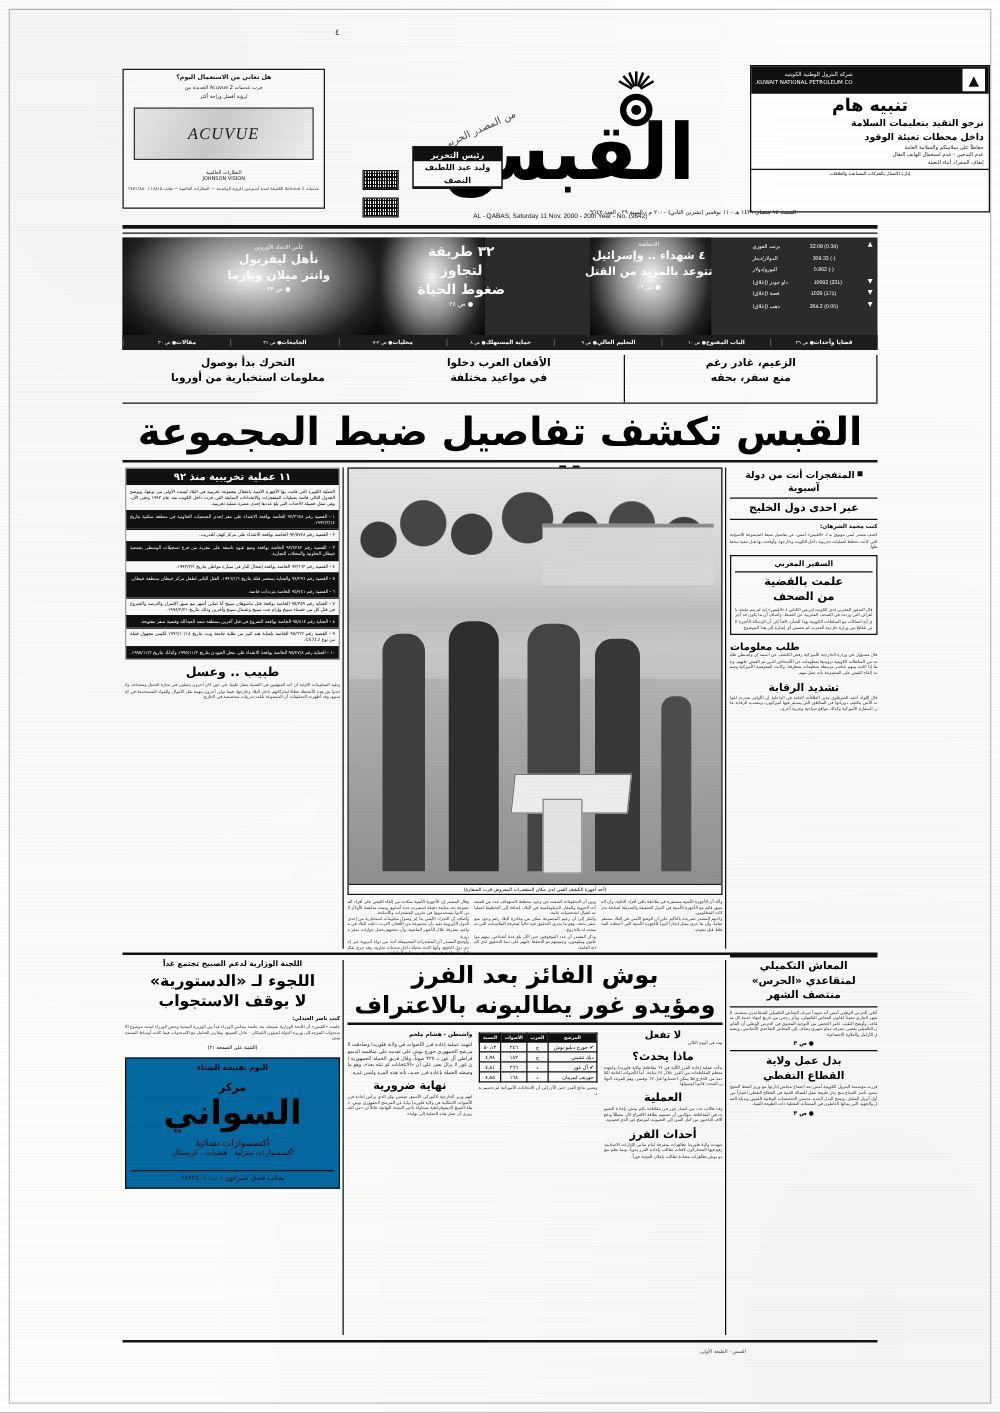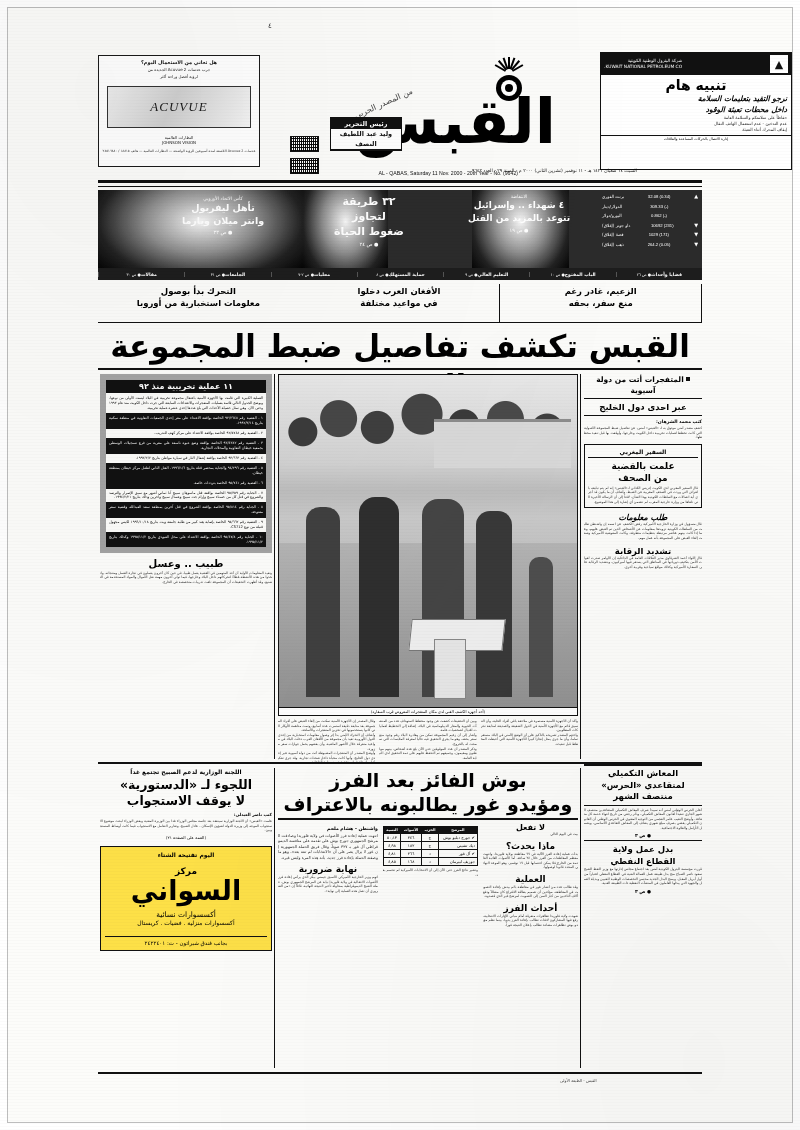--- a/index.html
+++ b/index.html
@@ -73,21 +73,21 @@
   #editorbox{position:absolute;left:0;top:62px;width:70px;border:1px solid #111;background:#111;color:#fff;
     font-size:6.5px;line-height:10px;text-align:center;padding:1px 0;font-weight:bold;}
   #editorbox .w{background:#fff;color:#111;}
 
   
   #ad-warn{left:600px;top:52px;width:192px;height:118px;border:1px solid #111;background:#fff;}
   #ad-warn .hdr{background:#111;color:#fff;height:22px;display:flex;align-items:center;justify-content:space-between;padding:0 3px;}
   #ad-warn .hdr .t{font-size:4.4px;line-height:5.6px;text-align:right;}
   #ad-warn .logo{width:18px;height:18px;background:#fff;color:#111;display:flex;align-items:center;justify-content:center;font-size:11px;}
   #ad-warn .big{font-size:14px;font-weight:bold;text-align:center;margin-top:2px;}
-  #ad-warn .l{font-size:7.5px;font-weight:bold;text-align:right;padding:0 4px;line-height:11px;font-style:italic;}
+  #ad-warn .l{font-size:7.5px;font-weight:bold;text-align:right;padding:0 4px;line-height:11px;}
   #ad-warn .s{font-size:4.2px;text-align:right;padding:0 4px;line-height:6px;color:#222;}
   #ad-warn .ft{font-size:3.6px;text-align:center;border-top:1px solid #111;margin-top:2px;padding-top:1px;}
 
   #dateline-en{left:98px;top:170px;width:420px;font-size:5.2px;color:#111;font-family:"Liberation Sans",sans-serif;}
   #dateline-ar{right:98px;top:168px;width:230px;font-size:4.6px;color:#111;text-align:left;}
   #topthick{left:98px;top:180px;width:604px;height:3px;}
   #topthin{left:98px;top:186px;width:604px;height:1px;}
 
   
   #teaser{left:98px;top:190px;width:604px;height:90px;background:#2b2b2b;color:#fff;overflow:hidden;}
@@ -120,21 +120,21 @@
     font-size:31px;line-height:40px;font-weight:bold;text-align:center;color:#000;letter-spacing:-.5px;}
   #headrule{left:98px;top:368px;width:604px;height:2px;}
 
   
   #colL{left:100px;top:374px;width:172px;height:385px;}
   #colC{left:278px;top:374px;width:300px;height:385px;}
   #colR{left:584px;top:374px;width:118px;height:385px;}
   .vsep{width:1px;background:#111;position:absolute;}
 
   
-  #factbox{border:6px solid #a3a3a3;}
+  #factbox{border:1px solid #a3a3a3;}
   #factbox .hd{background:#111;color:#fff;font-size:8px;font-weight:bold;text-align:center;padding:2px 0;}
   #factbox .intro{font-size:3.5px;line-height:4.8px;padding:3px;text-align:justify;}
   .fitem{border-top:1px solid #111;padding:2px 3px;font-size:3.6px;line-height:4.9px;text-align:justify;}
   .fitem.dark{background:#111;color:#fff;}
 
   
   #photo{border:1px solid #111;height:340px;background:#cfcfcf;position:relative;overflow:hidden;}
   #photo .sky{position:absolute;inset:0;background:linear-gradient(180deg,#e9e9e9 0%,#d2d2d2 26%,#bdbdbd 34%,#cacaca 42%,#9d9d9d 100%);}
   #photo .trees{position:absolute;left:0;right:0;top:4px;height:88px;
     background:
@@ -168,21 +168,21 @@
   
   #midrule{left:98px;top:762px;width:604px;height:2px;}
   #lowL{left:100px;top:768px;width:172px;height:300px;}
   #lowC{left:278px;top:768px;width:300px;height:300px;}
   #votetable{width:100%;border-collapse:collapse;margin-top:3px;font-size:4px;}
   #votetable th,#votetable td{border:1px solid #111;padding:1px 2px;text-align:center;}
   #votetable th{background:#111;color:#fff;font-size:3.6px;}
   #votetable td.nm{text-align:right;}
 
   
-  #ad-sawani{border:1px solid #111;padding:4px;text-align:center;margin-top:6px;background:#fde047;}
+  #ad-sawani{border:1px solid #111;padding:4px;text-align:center;margin-top:6px;background:#0369a1;}
   #ad-sawani .top{font-size:6px;font-weight:bold;}
   #ad-sawani .m{font-size:9px;font-weight:bold;margin-top:8px;}
   #ad-sawani .big{font-size:27px;font-weight:bold;line-height:30px;letter-spacing:-1px;}
   #ad-sawani .sub{font-size:7.5px;margin-top:4px;letter-spacing:1px;}
   #ad-sawani .sub2{font-size:6px;}
   #ad-sawani .tel{font-size:5.5px;border-top:1px solid #111;margin-top:10px;padding-top:3px;}
 
   #botrule{left:98px;top:1072px;width:604px;height:2px;}
   #botsmall{left:560px;top:1078px;width:160px;font-size:4px;color:#444;text-align:left;}
 </style>
@@ -407,21 +407,21 @@
     <div class="copy">كشف مصدر أمني موثوق به لـ «القبس» أمس، عن تفاصيل ضبط المجموعة الأصولية التي كانت تخطط لعمليات تخريبية داخل الكويت وخارجها، وأوقعت بها قبل تنفيذ مخططها.</div>
 
     <div class="boxnews">
       <div style="font-size:6px;font-weight:bold;text-align:center;">السفير المغربي</div>
       <div class="rule"></div>
       <div style="font-size:9px;line-height:12px;font-weight:bold;text-align:center;white-space:pre-line;">علمت بالقضية
 من الصحف</div>
       <div class="copy" style="margin-top:2px;">قال السفير المغربي لدى الكويت إدريس الكتاني لـ«القبس» إنه لم يتم تبليغه بالقرائن التي وردت في الصحف المغربية عن الضبط. وأضاف أن ما يكون قد أجرى أية اتصالات مع السلطات الكويتية بهذا الشأن، لافتاً إلى أن الرسالة الأخيرة التي تلقاها من وزارة خارجية المغرب لم تتضمن أي إشارة إلى هذا الموضوع.</div>
     </div>
 
-    <div style="font-size:8px;font-weight:bold;text-align:center;margin-top:5px;font-style:italic;">طلب معلومات</div>
+    <div style="font-size:8px;font-weight:bold;text-align:left;margin-top:5px;">طلب معلومات</div>
     <div class="copy">قال مسؤول في وزارة الخارجية الأميركية رفض الكشف عن اسمه إن واشنطن طلبت من السلطات الكويتية تزويدها بمعلومات عن الأشخاص الذين تم القبض عليهم، وعما إذا كانت بينهم عناصر مرتبطة بتنظيمات متطرفة. وكانت المفوضية الأميركية وصفت إلقاء القبض على المجموعة بأنه عمل مهم.</div>
 
     <div style="font-size:8.5px;font-weight:bold;text-align:center;margin-top:5px;">تشديد الرقابة</div>
     <div class="copy">قال اللواء أحمد الشرقاوي مدير العلاقات العامة في الداخلية إن الأوامر صدرت لقوات الأمن بتكثيف دورياتها في المناطق التي يستقر فيها أميركيون، وبتشديد الرقابة على السفارة الأميركية وكذلك مواقع سياحية وغربية أخرى.</div>
   </div>
 
   <div class="vsep" style="left:274px;top:374px;height:385px;"></div>
   <div class="vsep" style="left:580px;top:374px;height:385px;"></div>
 
   <div class="blk ar" style="left:584px;top:762px;width:118px;height:374px;">

